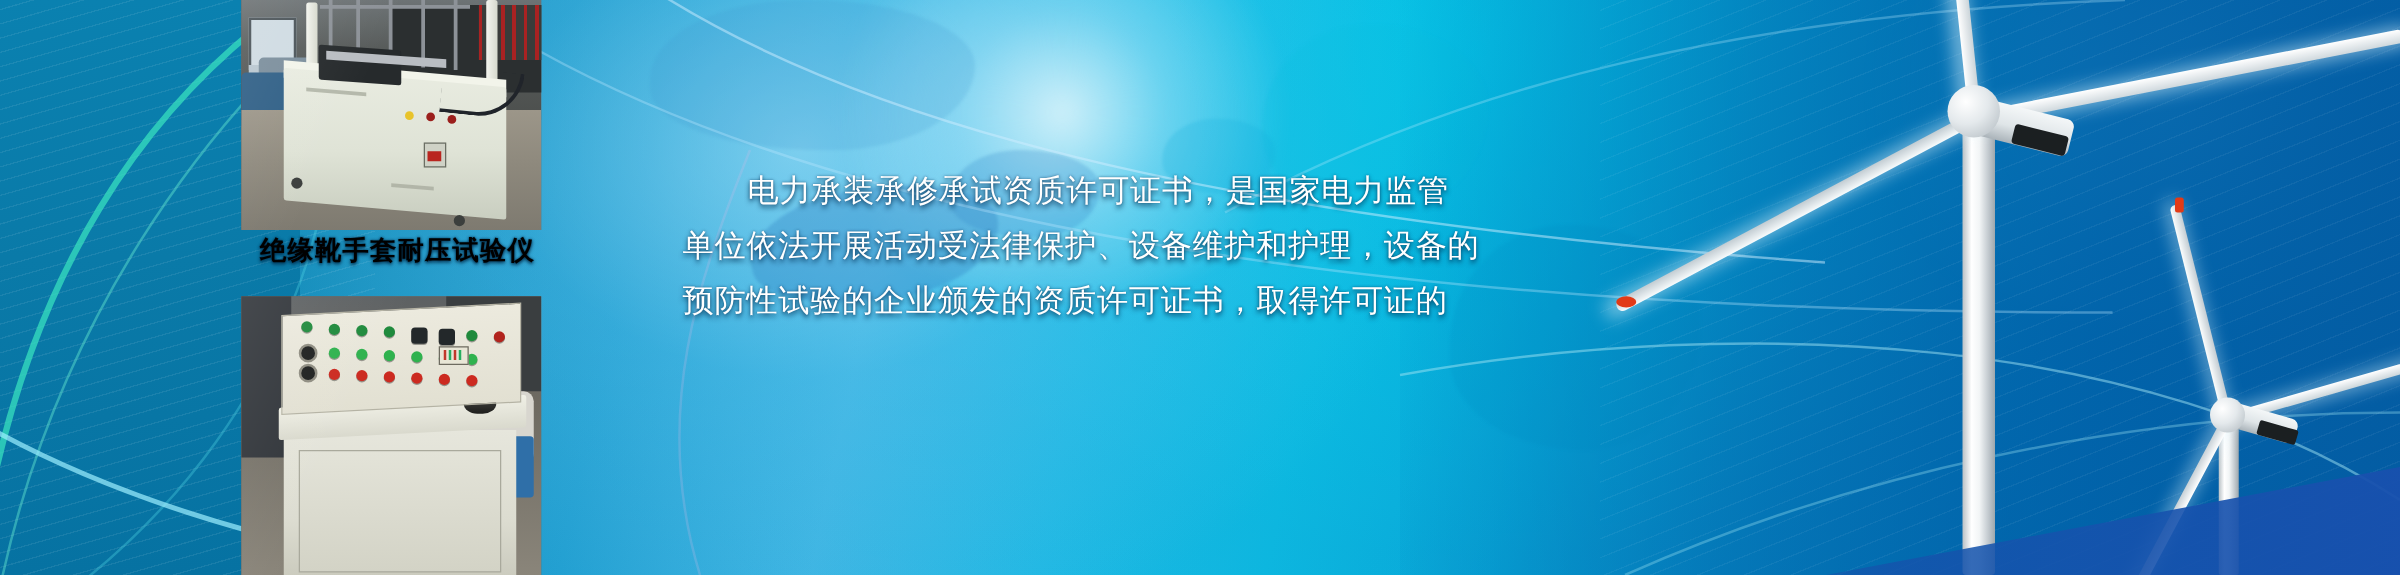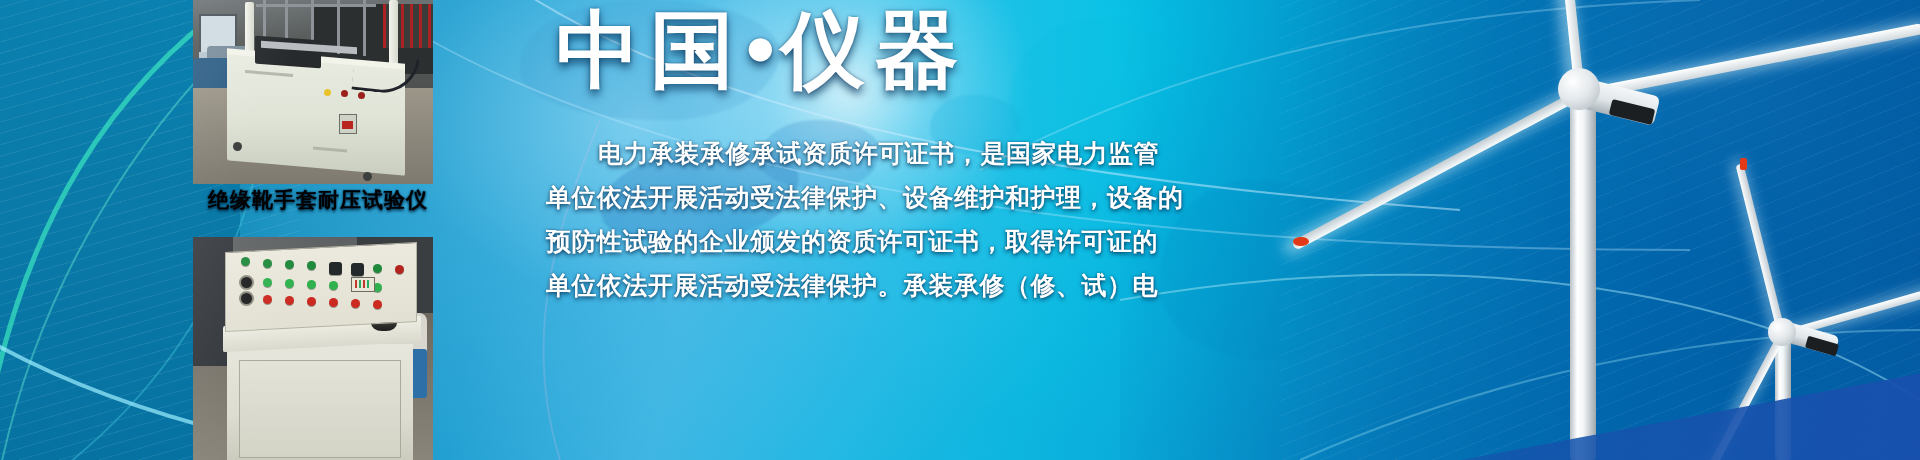--- a/index.html
+++ b/index.html
@@ -142,21 +142,21 @@
   .headline .dot{
     font-size:54px;vertical-align:14px;letter-spacing:4px;
   }
 
   
   .copy{
     position:absolute;left:546px;top:131px;width:520px;
   }
   .copy p{
     margin:0;
-    font-size:25px;line-height:44px;font-weight:bold;
+    font-size:25px;line-height:44px;font-weight:normal;
     letter-spacing:.5px;
     white-space:nowrap;
     text-align:justify;
   }
   .copy p.white{
     color:#ffffff;
     text-shadow:0 2px 4px rgba(0,45,80,.8), 0 0 2px rgba(0,50,90,.6);
   }
   .copy p.yellow{
     color:#ffe600;
@@ -330,24 +330,20 @@
           <b style="left:11px;background:#c0392b;"></b>
           <b style="left:15px;background:#27ae60;"></b>
         </div>
         <div class="sheen"></div>
       </div>
     </div>
   </div>
 
   <div class="caption">绝缘靴手套耐压试验仪</div>
 
-  <div class="headline">
-    <span>中国</span><span class="dot">●</span><span>仪器</span>
-  </div>
 
   <div class="copy">
     <p class="white indent">电力承装承修承试资质许可证书，是国家电力监管</p>
     <p class="white">单位依法开展活动受法律保护、设备维护和护理，设备的</p>
     <p class="white">预防性试验的企业颁发的资质许可证书，取得许可证的</p>
-    <p class="white">单位依法开展活动受法律保护。承装承修（修、试）电</p>
   </div>
 
 </div>
 
 </body></html>

